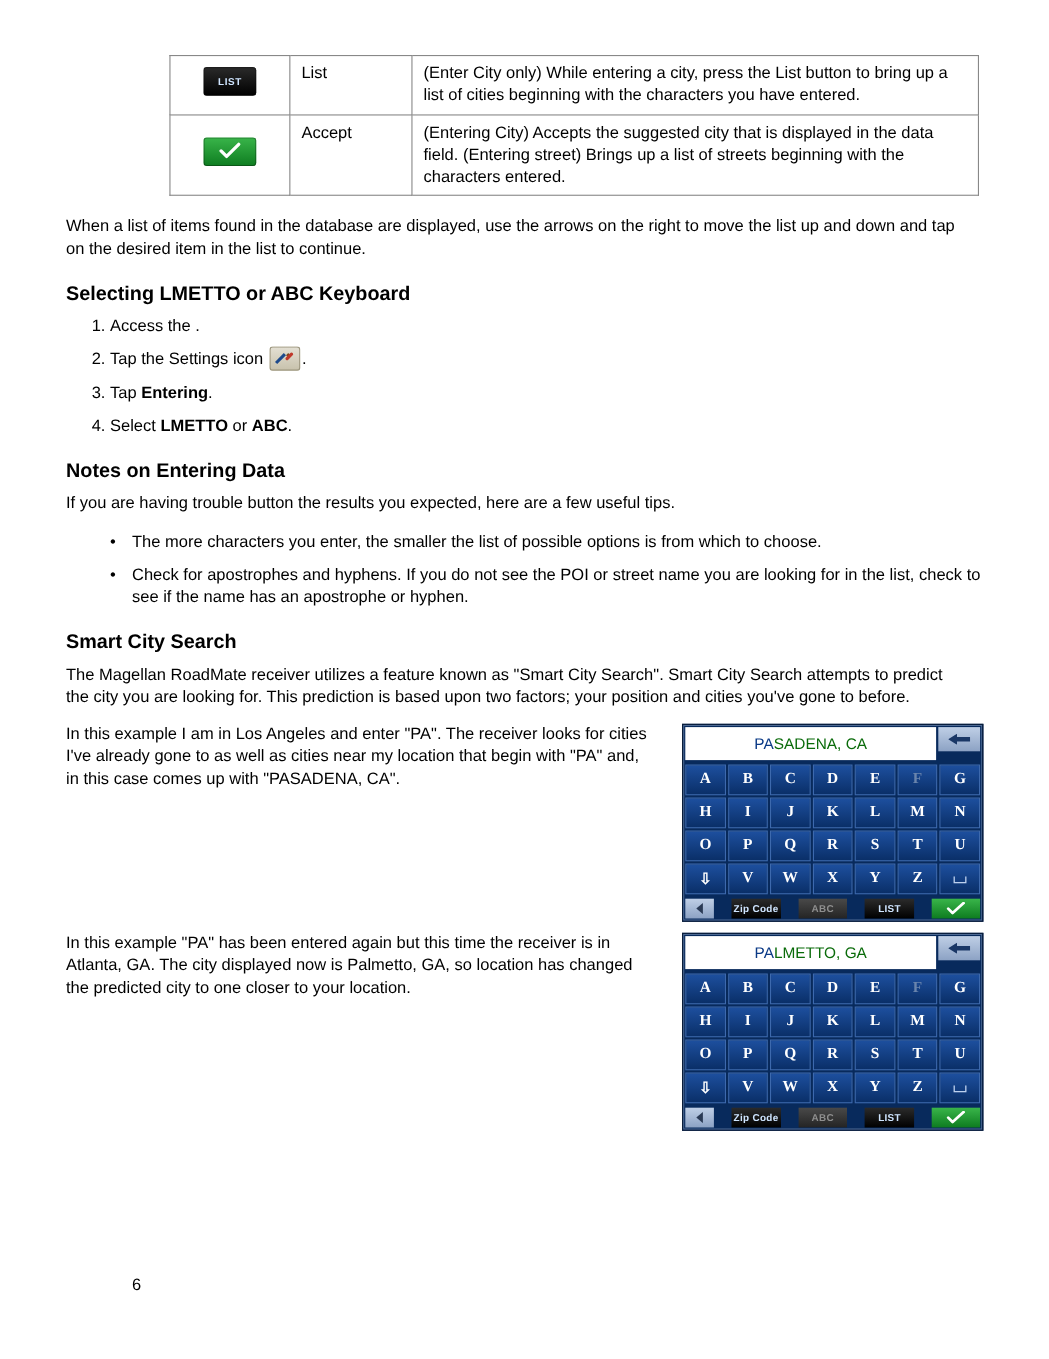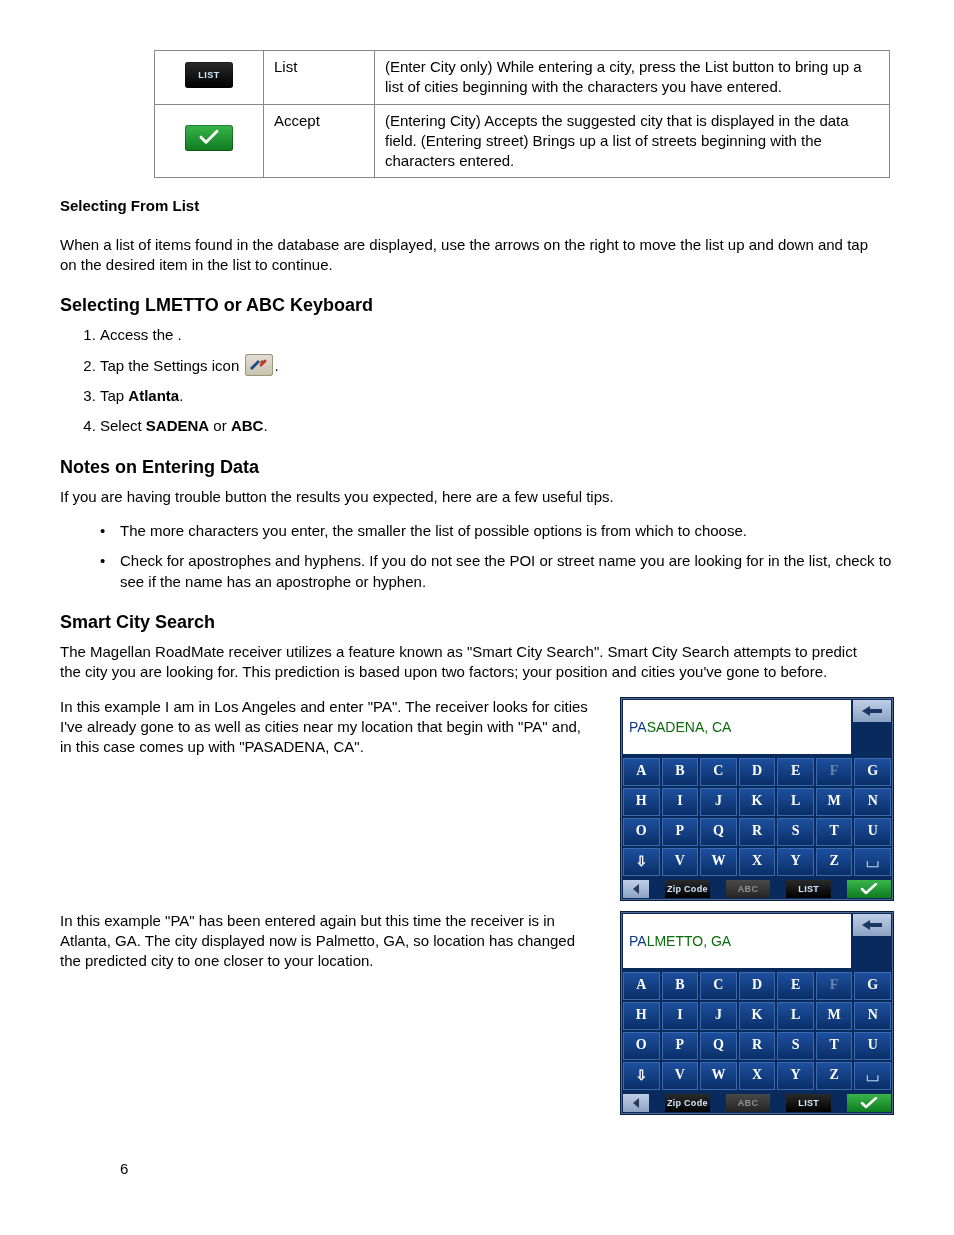--- a/index.html
+++ b/index.html
@@ -99,25 +99,26 @@
   .kb .field-row {
     display: flex;
     padding: 2px;
     gap: 2px;
   }
   .kb .field {
     flex: 1;
     background: #fff;
     height: 22px;
     line-height: 22px;
-    padding: 16px 6px;
+    padding: 4px 6px;
     font-size: 14px;
     color: #0a6b0a;
     white-space: nowrap;
     overflow: hidden;
+    text-align: center;
   }
   .kb .field .typed { color: #0b3a86; }
   .kb .backspace {
     width: 38px;
     height: 22px;
     background: linear-gradient(#bfcfe6, #8ca2c4);
     display: flex; align-items: center; justify-content: center;
   }
   .kb .grid {
     display: grid;
@@ -185,42 +186,41 @@
         <tr>
           <td class="icon-cell"><span class="ui-btn accept"><svg width="22" height="16" viewBox="0 0 22 16">
                 <path d="M3 8 L8 13 L19 2" fill="none" stroke="#fff" stroke-width="3" stroke-linecap="round" stroke-linejoin="round"></path>
               </svg></span></td>
           <td class="name-cell">Accept</td>
           <td>(Entering City)  Accepts the suggested city that is displayed in the data field.  (Entering street) Brings up a list of streets beginning with the characters entered.</td>
         </tr>
       </tbody>
 </table>
 
-<p class="bold tight">Selecting From List</p>
 <p class="para">When a list of items found in the database are displayed, use the arrows on the right to move the list up and down and tap on the desired item in the list to continue.</p>
 
 <h2 class="section">Selecting LMETTO or ABC Keyboard</h2>
 <ol class="steps">
   <li>
     <span>Access the </span><span>.</span>
   </li>
   <li>
     <span>Tap the Settings icon </span><span class="settings-icon">
       <svg width="20" height="14" viewBox="0 0 20 14">
         <path d="M3 12 L11 4 L9 2 L1 10 Z" fill="#1d4a8c"></path>
         <path d="M11 4 L13 2 L15 4 L13 6 Z" fill="#7a4a1a"></path>
         <path d="M16 3 L12 7" stroke="#c0392b" stroke-width="3" stroke-linecap="round"></path>
       </svg>
     </span><span>.</span>
   </li>
   <li>
-    <span>Tap </span><span class="bold">Atlanta</span><span>.</span>
+    <span>Tap </span><span class="bold">Entering</span><span>.</span>
   </li>
   <li>
-    <span>Select </span><span class="bold">SADENA</span><span> or </span><span class="bold">ABC</span><span>.</span>
+    <span>Select </span><span class="bold">LMETTO</span><span> or </span><span class="bold">ABC</span><span>.</span>
   </li>
 </ol>
 
 <h2 class="section">Notes on Entering Data</h2>
 <p class="para">If you are having trouble button the results you expected, here are a few useful tips.</p>
 <ul class="tips" id="tips-list">
       <li>The more characters you enter, the smaller the list of possible options is from which to choose.</li>
       <li>Check for apostrophes and hyphens. If you do not see the POI or street name you are looking for in the list, check to see if the name has an apostrophe or hyphen.</li>
     </ul>
 

